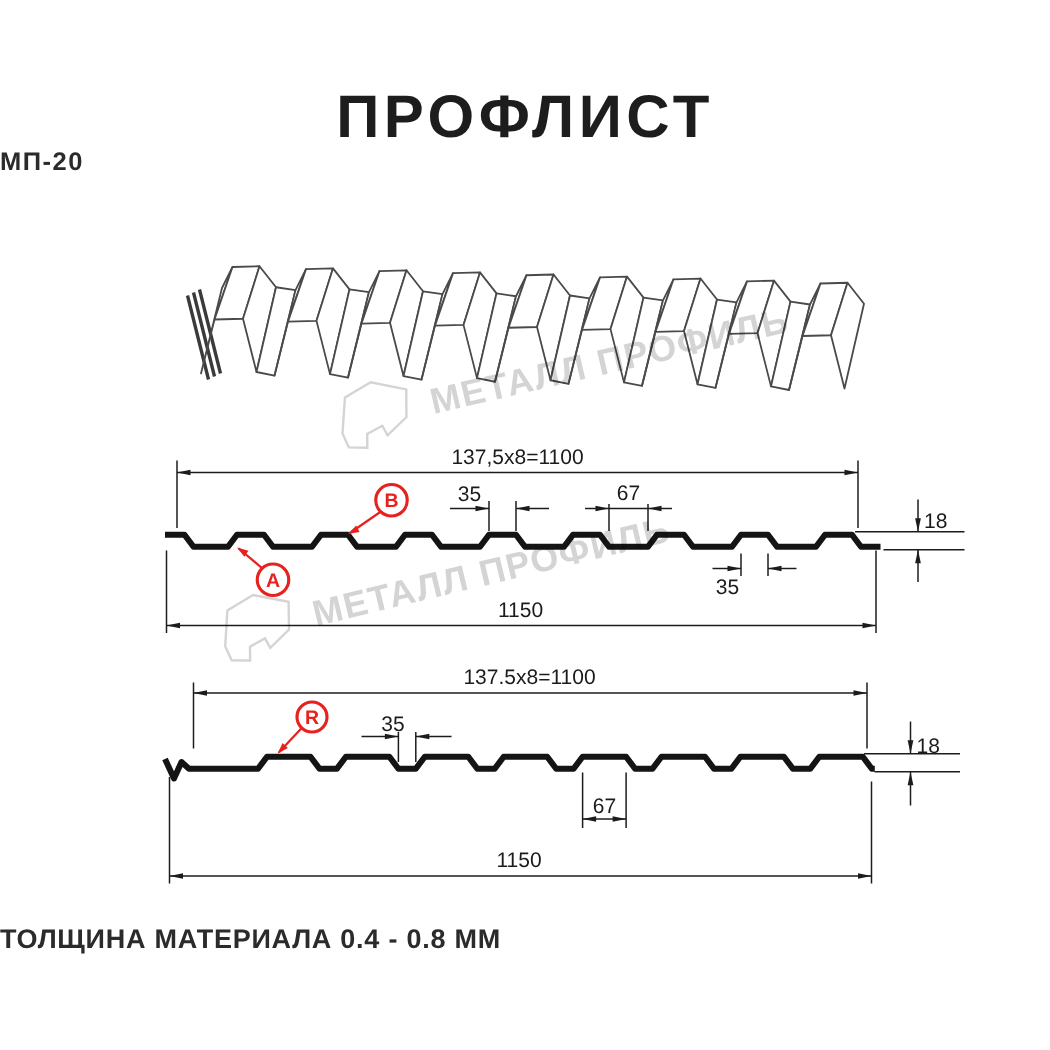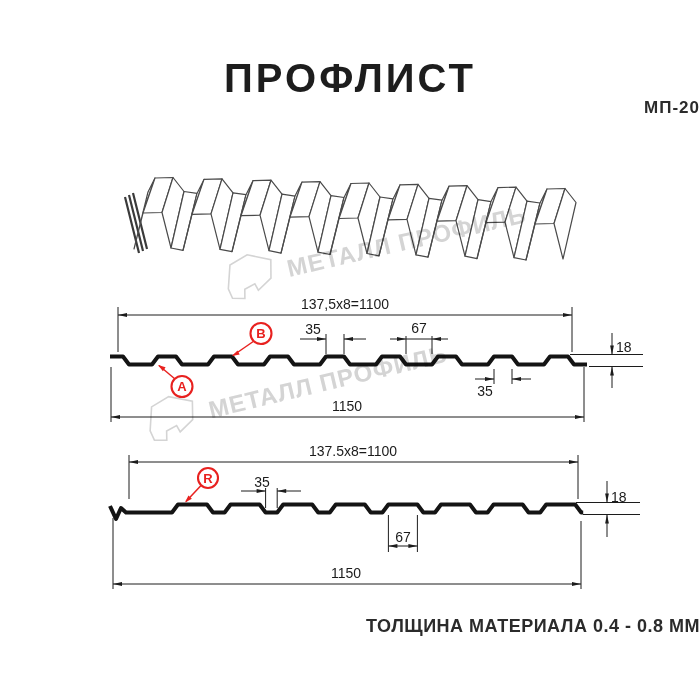--- a/index.html
+++ b/index.html
@@ -5,25 +5,25 @@
   html,body{margin:0;padding:0;}
   body{
     width:700px;height:700px;position:relative;overflow:hidden;
     background:#ffffff;font-family:"Liberation Sans",sans-serif;
   }
   .title{
     position:absolute;top:56px;left:0;right:0;text-align:center;
     font-size:40px;font-weight:bold;letter-spacing:3px;color:#1d1d1d;
   }
   .subtitle{
-    position:absolute;top:98px;left:0;right:0;text-align:right;
+    position:absolute;top:98px;left:0;right:0;text-align:left;
     font-size:17px;font-weight:bold;letter-spacing:1px;color:#2b2b2b;
   }
   .footer{
-    position:absolute;top:616px;left:0;right:0;text-align:right;
+    position:absolute;top:616px;left:0;right:0;text-align:left;
     font-size:18px;font-weight:bold;letter-spacing:.5px;color:#2b2b2b;
   }
   svg.art{position:absolute;left:0;top:0;}
   .profile{fill:none;stroke:#141414;stroke-width:4;stroke-linejoin:round;}
   .dim{font-size:14px;fill:#1b1b1b;}
   .mk{fill:none;stroke:#e8211f;stroke-width:2.1;}
   .mkt{font-size:13px;font-weight:bold;fill:#e8211f;text-anchor:middle;}
   .wm{
     position:absolute;display:flex;align-items:center;gap:7px;
     mix-blend-mode:multiply;color:#d4d4d4;font-weight:bold;font-size:24px;

